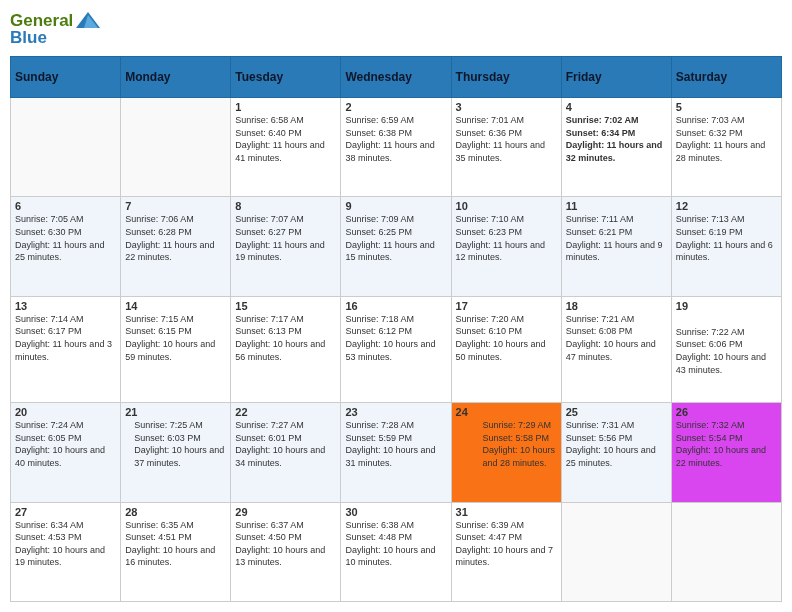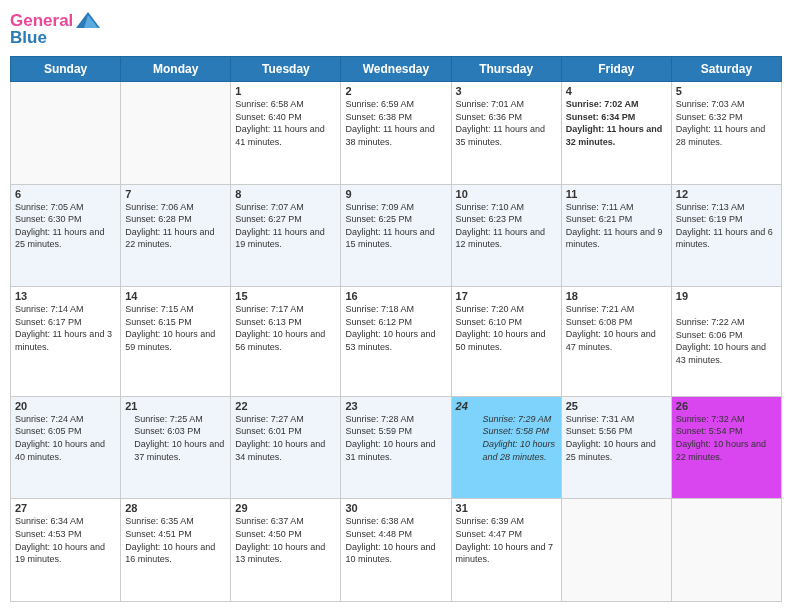--- a/index.html
+++ b/index.html
@@ -41,25 +41,25 @@
     }
     .calendar {
       flex: 1;
       border: 1px solid #ccc;
       border-collapse: collapse;
       width: 100%;
       table-layout: fixed;
     }
     .calendar th {
       background-color: #2a7ab8;
-      color: #ffffff;
+      color: #0f172a;
       font-size: 12px;
       font-weight: bold;
-      padding: 5px 4px;
-      text-align: center;
+      padding: 13px 4px;
+      text-align: left;
       border: 1px solid #1e6aa0;
     }
     .calendar td {
       border: 1px solid #ccc;
       vertical-align: top;
       padding: 3px 4px;
       font-size: 9.5px;
       color: #333;
       background: #fff;
       height: 78px;
@@ -89,21 +89,21 @@
     }
   </style>
 </head>
 <body>
 
 <div class="page">
   <div class="header">
     <div class="logo">
       <div style="display:flex;flex-direction:column;align-items:flex-start;">
         <div style="display:flex;align-items:center;">
-          <span style="font-size:17px;font-weight:bold;color:#ec4899;">General</span>
+          <span style="font-size:17px;font-weight:bold;color:#4d7c0f;">General</span>
           <svg width="28" height="22" viewBox="0 0 28 22" style="margin: 0 1px;">
             <polygon points="14,2 26,18 2,18" fill="#2a7ab8"></polygon>
             <polygon points="14,5 24,18 10,18" fill="#5aaae0"></polygon>
           </svg>
         </div>
         <span style="font-size:17px;font-weight:bold;color:#2a7ab8;margin-top:-4px;">Blue</span>
       </div>
     </div>
     <div class="title-block">
       <div class="month-title"></div>
@@ -264,21 +264,21 @@
             <div class="day-info" style="white-space: pre-line;">Sunrise: 7:27 AM
 Sunset: 6:01 PM
 Daylight: 10 hours and 34 minutes.</div>
           </td>
           <td style="background: rgb(240, 245, 251);">
             <span class="day-num">23</span>
             <div class="day-info" style="white-space: pre-line;">Sunrise: 7:28 AM
 Sunset: 5:59 PM
 Daylight: 10 hours and 31 minutes.</div>
           </td>
-          <td style="background: #7dd3fc; font-style: italic;">
+          <td style="background: #f97316;">
             <span class="day-num">24</span>
             <div class="day-info" style="white-space: pre-line; margin-left: 27px;">Sunrise: 7:29 AM
 Sunset: 5:58 PM
 Daylight: 10 hours and 28 minutes.</div>
           </td>
           <td style="background: rgb(240, 245, 251);">
             <span class="day-num">25</span>
             <div class="day-info" style="white-space: pre-line;">Sunrise: 7:31 AM
 Sunset: 5:56 PM
 Daylight: 10 hours and 25 minutes.</div>

